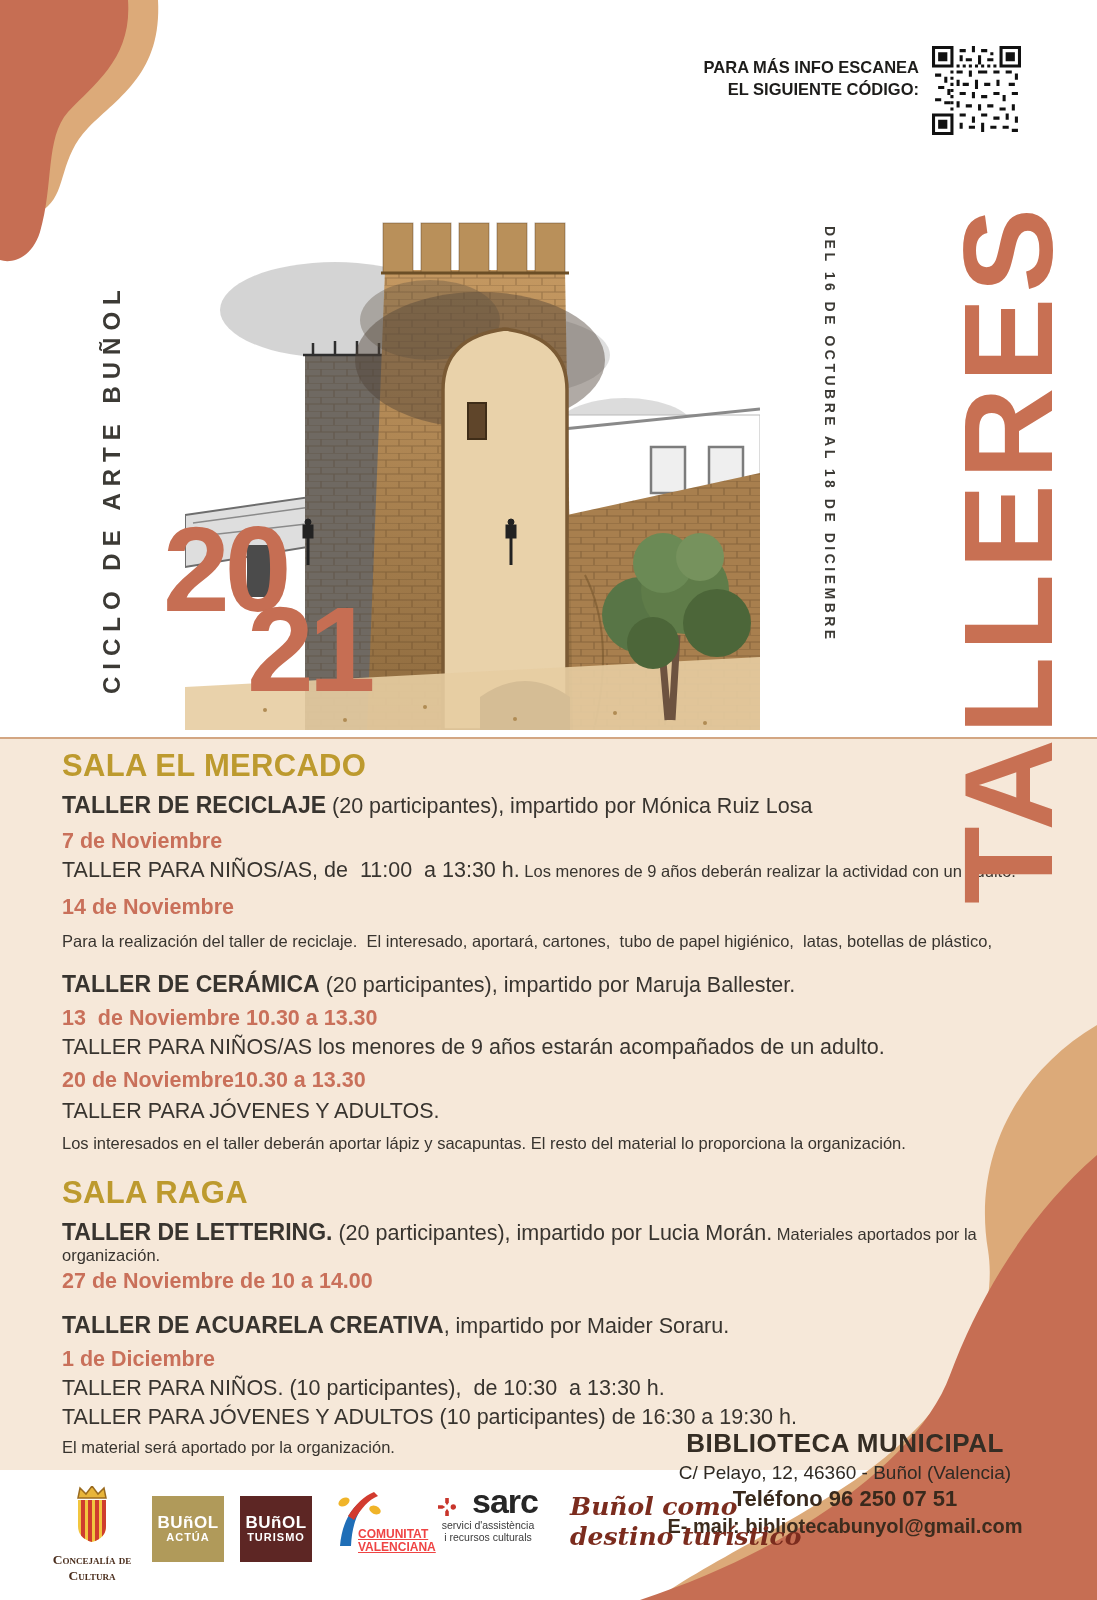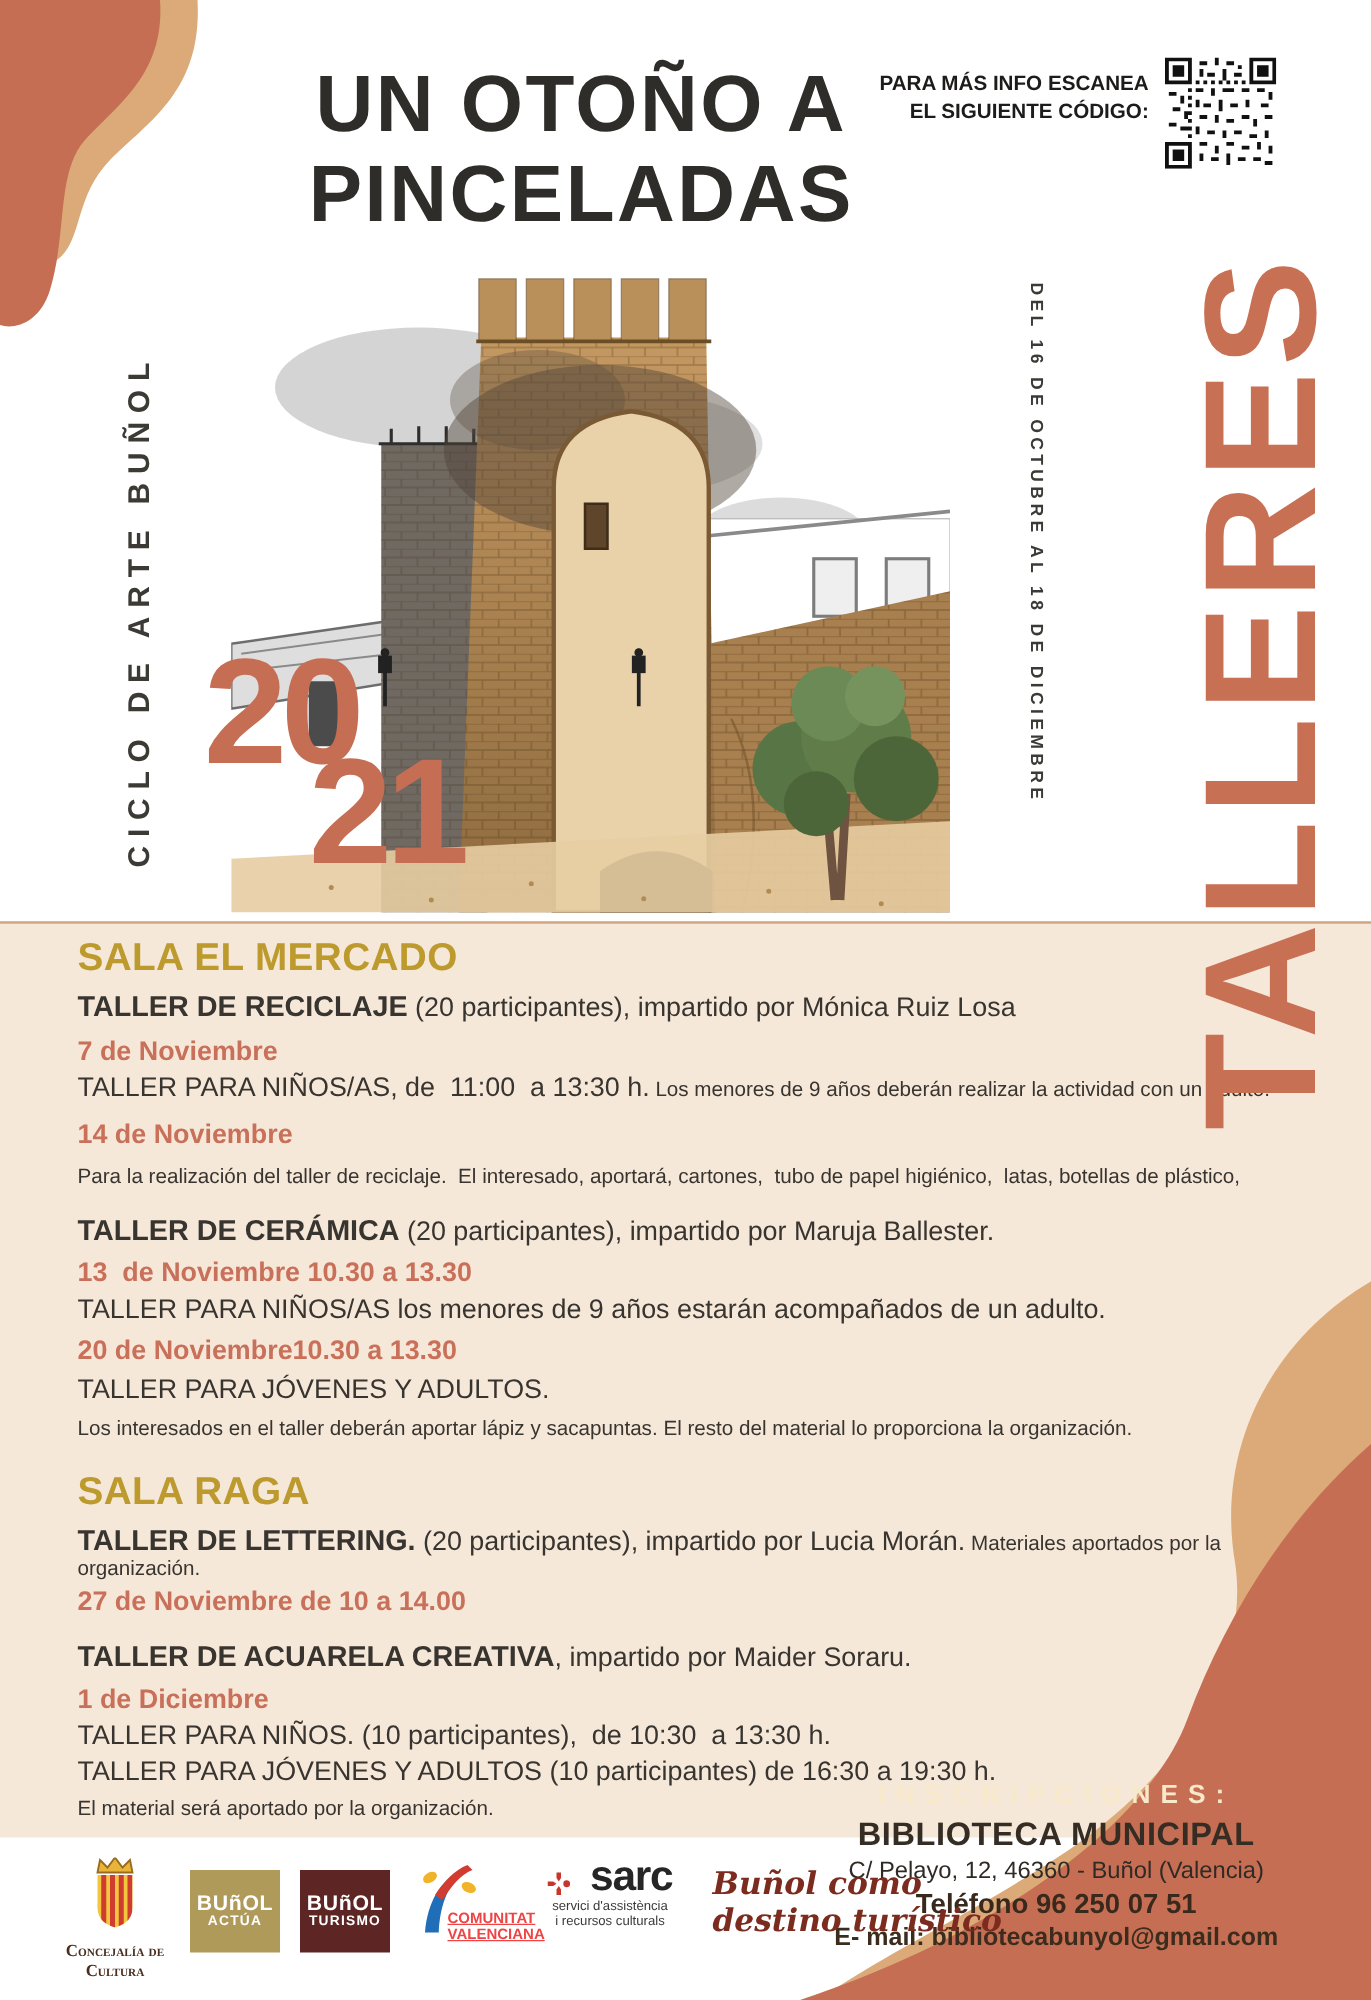--- a/index.html
+++ b/index.html
@@ -75,24 +75,20 @@
 </head>
 <body>
 
 <div id="poster">
 
   <svg id="blob-tl" class="abs" width="220" height="275" viewBox="0 0 220 275">
     <path d="M0,0 L158,0 C162,72 120,96 88,128 C60,157 66,190 48,206 C40,214 20,217 0,212 Z" fill="#dcaa79"></path>
     <path d="M0,0 L128,0 C132,58 96,82 68,112 C45,138 54,185 40,232 C32,258 12,264 0,260 Z" fill="#c66e53"></path>
   </svg>
 
-  <div id="title" class="abs">
-    <div>UN OTOÑO A</div>
-    <div>PINCELADAS</div>
-  </div>
 
   <div id="qr-label" class="abs">
     <div>PARA MÁS INFO ESCANEA</div>
     <div>EL SIGUIENTE CÓDIGO:</div>
   </div>
   <svg id="qr" class="abs" viewBox="0 0 29 29">
     <rect width="29" height="29" fill="#fff"></rect>
     <path fill="#111" d="M0,0h7v7h-7z M22,0h7v7h-7z M0,22h7v7h-7z"></path>
     <path fill="#fff" d="M1,1h5v5h-5z M23,1h5v5h-5z M1,23h5v5h-5z"></path>
     <path fill="#111" d="M2,2h3v3h-3z M24,2h3v3h-3z M2,24h3v3h-3z"></path>
@@ -217,21 +213,20 @@
     <div class="main mt4">TALLER PARA JÓVENES Y ADULTOS (10 participantes) de 16:30 a 19:30 h.</div>
     <div class="note mt6">El material será aportado por la organización.</div>
   </div>
 
   <svg id="swoosh" class="abs" width="477" height="585" viewBox="0 0 477 585">
     <path d="M477,10 C400,55 352,140 368,235 C380,312 330,400 235,465 C165,512 80,552 35,585 L477,585 Z" fill="#dcaa79"></path>
     <path d="M477,140 C408,200 360,280 330,360 C300,442 180,532 20,585 L477,585 Z" fill="#c66e53"></path>
   </svg>
 
   <div id="inscriptions" class="abs">
-    <div id="insc-heading">INSCRIPCIONES:</div>
     <div id="insc-name">BIBLIOTECA MUNICIPAL</div>
     <div id="insc-address">C/ Pelayo, 12, 46360 - Buñol (Valencia)</div>
     <div id="insc-phone">Teléfono 96 250 07 51</div>
     <div id="insc-email">E- mail: bibliotecabunyol@gmail.com</div>
   </div>
 
   <div id="logo-concejalia" class="abs">
     <svg width="44" height="60" viewBox="0 0 44 60">
       <path d="M8,12 L10,2 L16,8 L22,0 L28,8 L34,2 L36,12 Z" fill="#e8b53a" stroke="#9a6b1f" stroke-width="1.5"></path>
       <defs>

